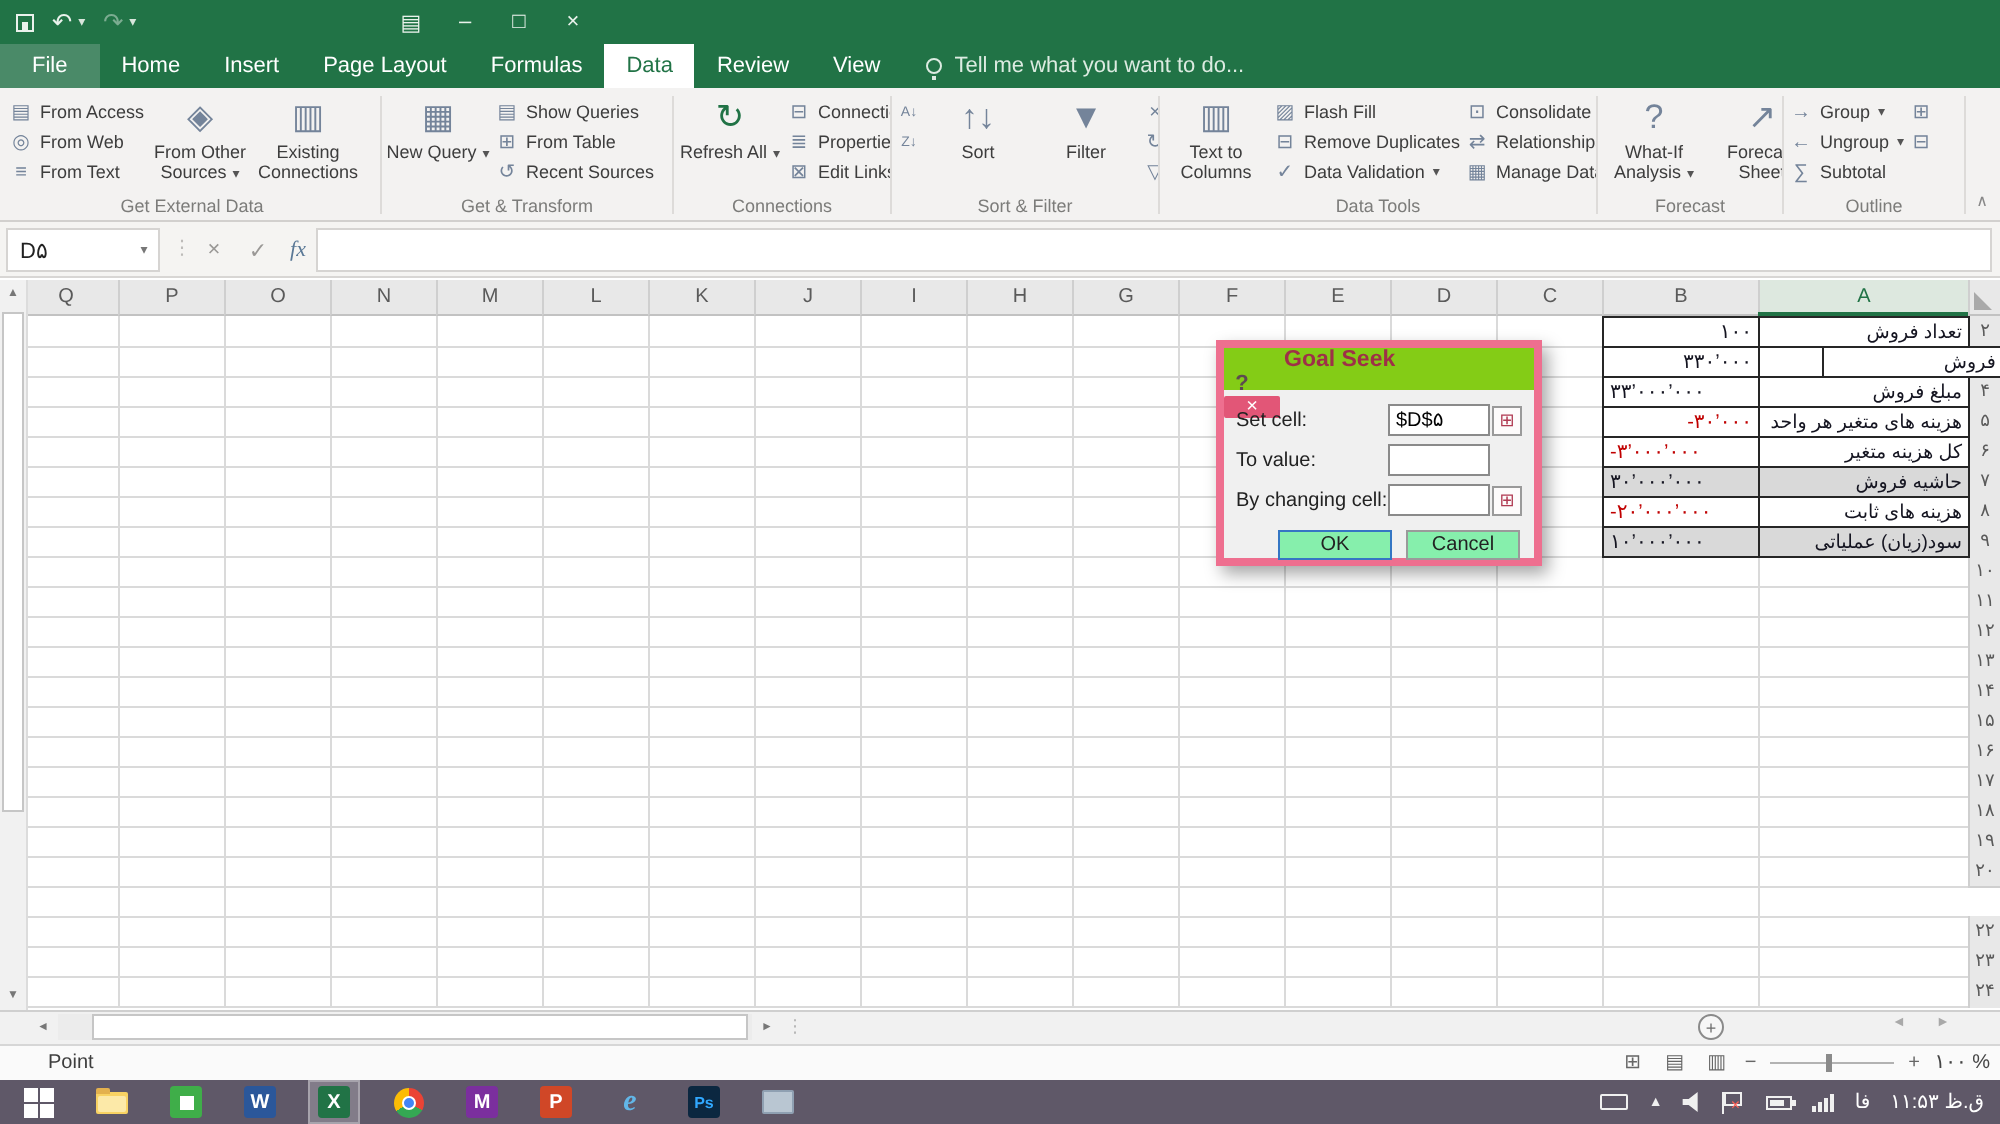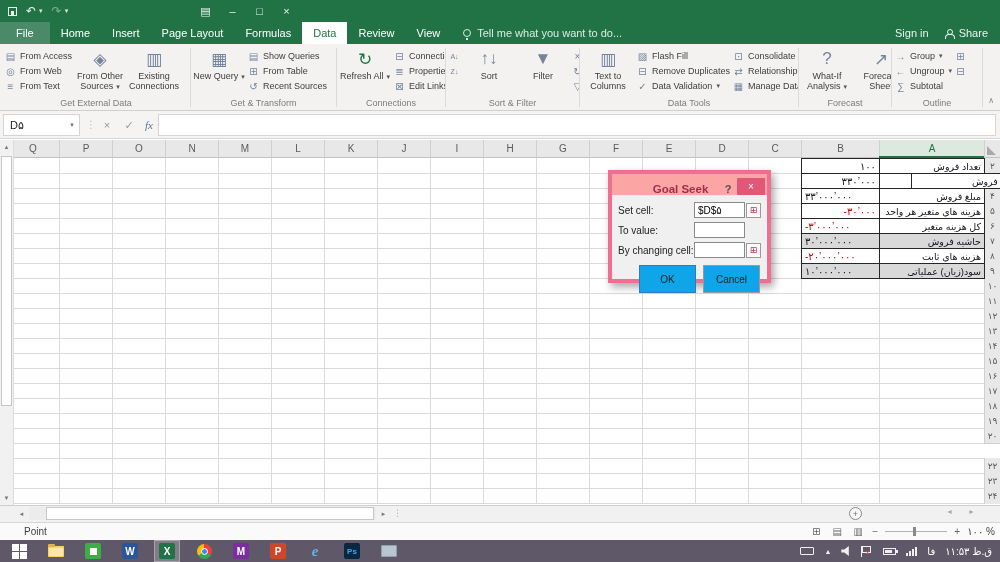--- a/index.html
+++ b/index.html
@@ -94,32 +94,32 @@
   .statusbar{position:absolute;top:522px;left:0;right:0;height:18px;background:#fafafa;border-top:1px solid #d6d6d6;display:flex;align-items:center;color:#3e3e3e;font-size:10px;}
   .stmode{padding-left:24px;}
   .stright{margin-left:auto;display:flex;align-items:center;gap:7px;padding-right:5px;color:#666;}
   .viewic{font-size:10px;width:14px;text-align:center;}
   .ztrack{width:62px;height:1px;background:#b2b2b2;position:relative;}
   .zthumb{position:absolute;left:28px;top:-4px;width:3px;height:9px;background:#8a8a8a;}
   .zpct{direction:ltr;min-width:28px;text-align:right;color:#444;}
 
   
   .gsdlg{position:absolute;left:608px;top:170px;width:163px;height:113px;border:4px solid #ee6f8f;background:#f0f0f0;box-shadow:3px 4px 8px rgba(0,0,0,.35);z-index:40;}
-  .gstitle{height:21px;background:#fca5a5;display:flex;align-items:flex-end;}
+  .gstitle{height:21px;background:#84cc16;display:flex;align-items:flex-start;flex-direction:column;}
   .gsttl{flex:1;text-align:center;margin-left:30px;color:#9e3048;font-weight:bold;font-size:11.5px;}
   .gshelp{width:18px;text-align:center;color:#5d4a50;font-weight:bold;font-size:11px;}
   .gsclose{width:28px;height:17px;margin-right:2px;background:#e25677;color:#fff;font-size:10px;display:flex;align-items:center;justify-content:center;border-radius:1px;}
   .gsbody{padding:5px 6px 4px 6px;}
   .gsrow{display:flex;align-items:center;height:20px;}
   .gslab{width:76px;font-size:10px;color:#222;}
   .gsinp{flex:1;height:16px;border:1px solid #8a8a8a;background:#fff;font-size:10px;padding:1px 3px;min-width:0;font-family:"Liberation Sans","DejaVu Sans",sans-serif;}
   .rsbtn{width:15px;height:15px;margin-left:1px;border:1px solid #9a9a9a;background:#fdfbfb;color:#b03a52;font-size:9px;display:flex;align-items:center;justify-content:center;flex:none;}
   .rsspace{width:16px;flex:none;}
   .gsbtns{display:flex;justify-content:flex-end;gap:7px;margin-top:5px;padding-right:1px;}
-  .gsbtn{width:57px;height:28px;background:#0ea5e9;border:1px solid #9a9a9a;font-size:10px;display:flex;align-items:center;justify-content:center;color:#222;}
+  .gsbtn{width:57px;height:15px;background:#86efac;border:1px solid #9a9a9a;font-size:10px;display:flex;align-items:center;justify-content:center;color:#222;}
   .gsbtn.okb{border:1px solid #3576c4;}
 
   
   .taskbar{position:absolute;top:540px;left:0;right:0;height:22px;background:#5f5868;display:flex;align-items:center;}
   .tbicons{display:flex;align-items:center;gap:13px;padding-left:7px;}
   .tbslot{width:24px;height:20px;display:flex;align-items:center;justify-content:center;flex:none;}
   .tbslot.activeapp{background:rgba(255,255,255,.22);outline:1px solid rgba(255,255,255,.45);}
   .winlogo{display:grid;grid-template-columns:7px 7px;grid-template-rows:7px 7px;gap:1px;}
   .winlogo div{background:#fff;}
   .folder{width:16px;height:11px;background:#f8d263;border-radius:1px;position:relative;}
@@ -177,27 +177,20 @@
         <div class="tab">Insert</div>
         <div class="tab">Page Layout</div>
         <div class="tab">Formulas</div>
         <div class="tab active">Data</div>
         <div class="tab">Review</div>
         <div class="tab">View</div>
       </div>
     <div class="tellme">
       <span class="bulb"></span>
       <span>Tell me what you want to do...</span>
-    </div>
-    <div class="tabright">
-      <span>Sign in</span>
-      <span class="shareitem">
-          <span class="person"></span>
-          <span>Share</span>
-        </span>
     </div>
   </div>
 
   <div class="ribbon" id="ribbon">
       <div class="rgroup" style="width: 188px;">
         <div class="ritems">
           <div class="rstack">
             <div class="rsmall">
               <div class="ic sm" style="font-size: 10px;">▤</div>
               <span class="lbl">From Access</span>

